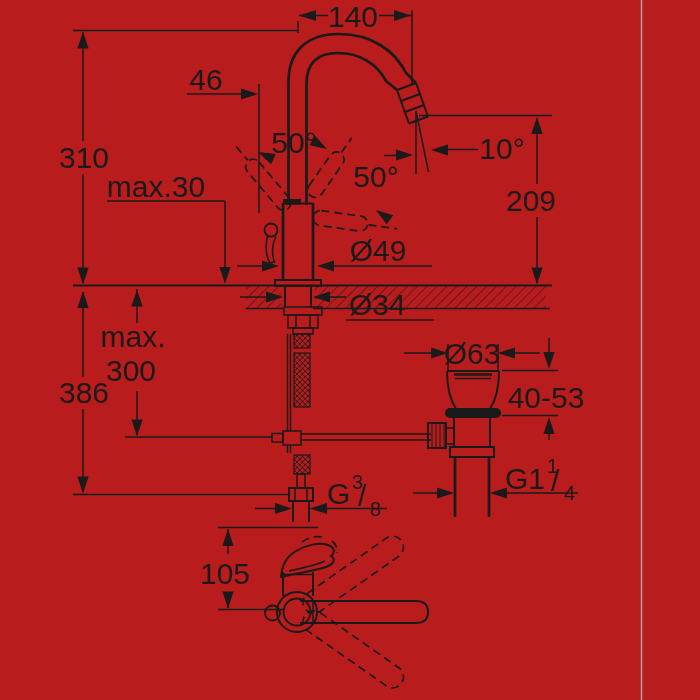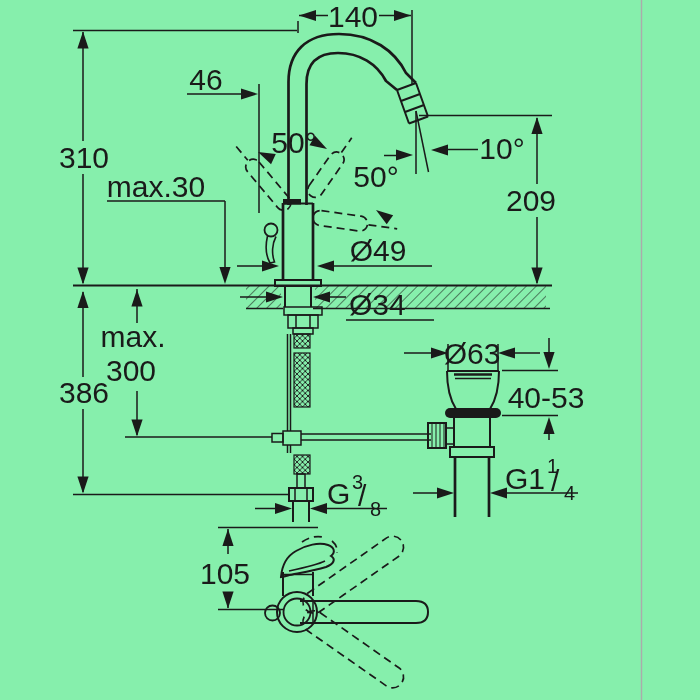--- a/index.html
+++ b/index.html
@@ -1,16 +1,16 @@
 <!DOCTYPE html>
 <html><head>
 <meta charset="utf-8">
 <style>
   html,body{margin:0;padding:0;background:#ffffff;}
-  .stage{position:relative;width:700px;height:700px;background:#86efac;overflow:hidden;
+  .stage{position:relative;width:700px;height:700px;background:#b91c1c;overflow:hidden;
          font-family:"Liberation Sans",sans-serif;}
   svg{position:absolute;left:0;top:0;}
   text{font-family:"Liberation Sans",sans-serif;fill:#1a1a1a;}
   .dim{font-size:30px;}
   .dimsmall{font-size:20px;}
   .ln{stroke:#1a1a1a;fill:none;}
   .obj{stroke-width:2.7;}
   .obj2{stroke-width:2;}
   .thin{stroke-width:1.5;}
   .dash{stroke-dasharray:8 5;stroke-width:1.7;}

